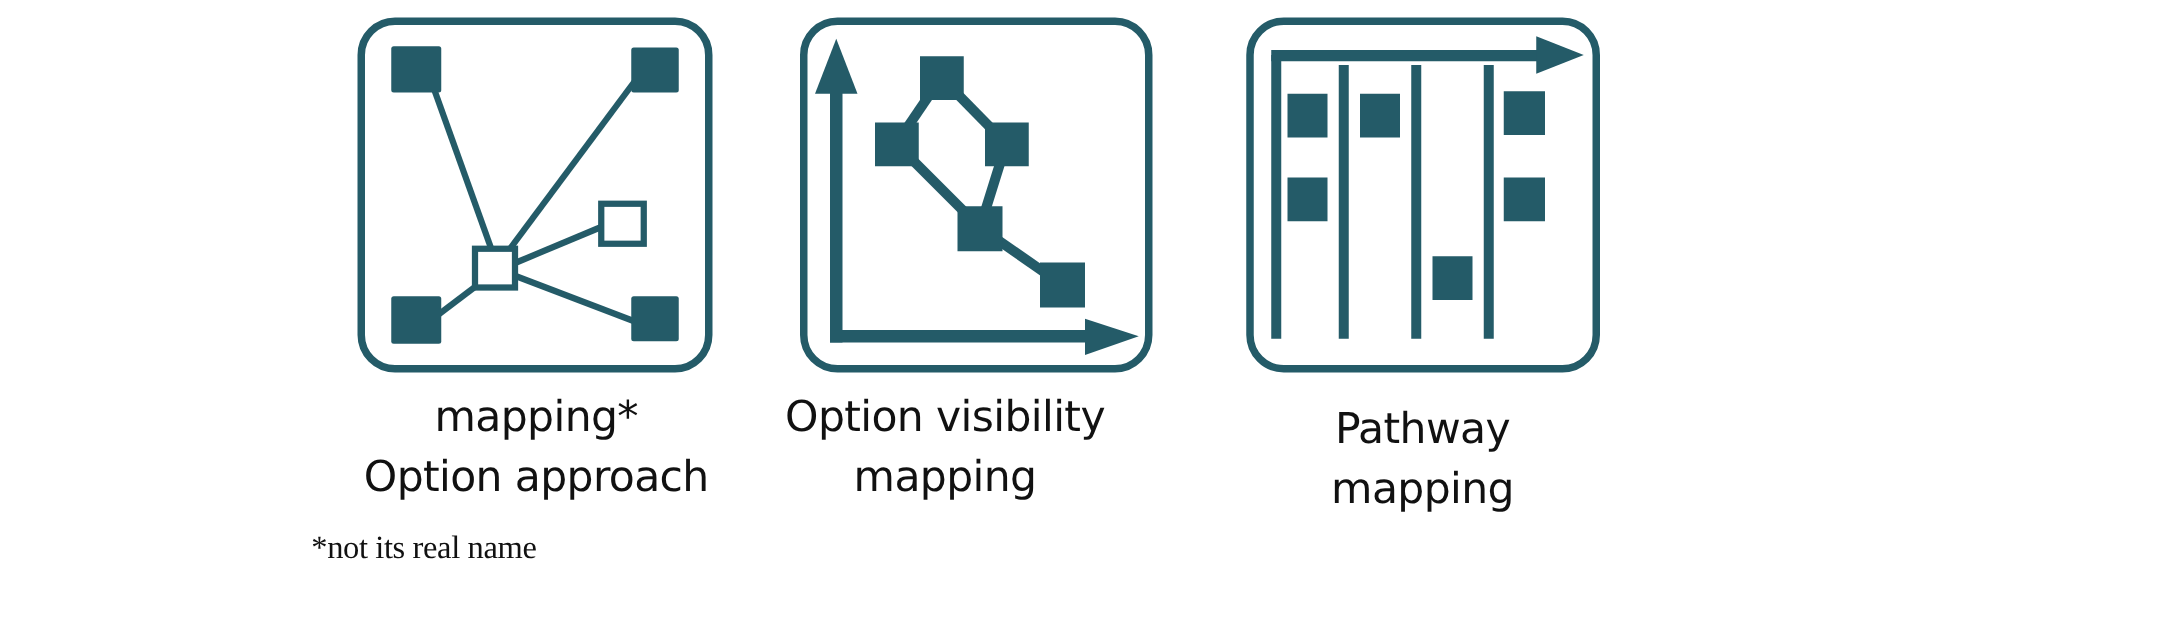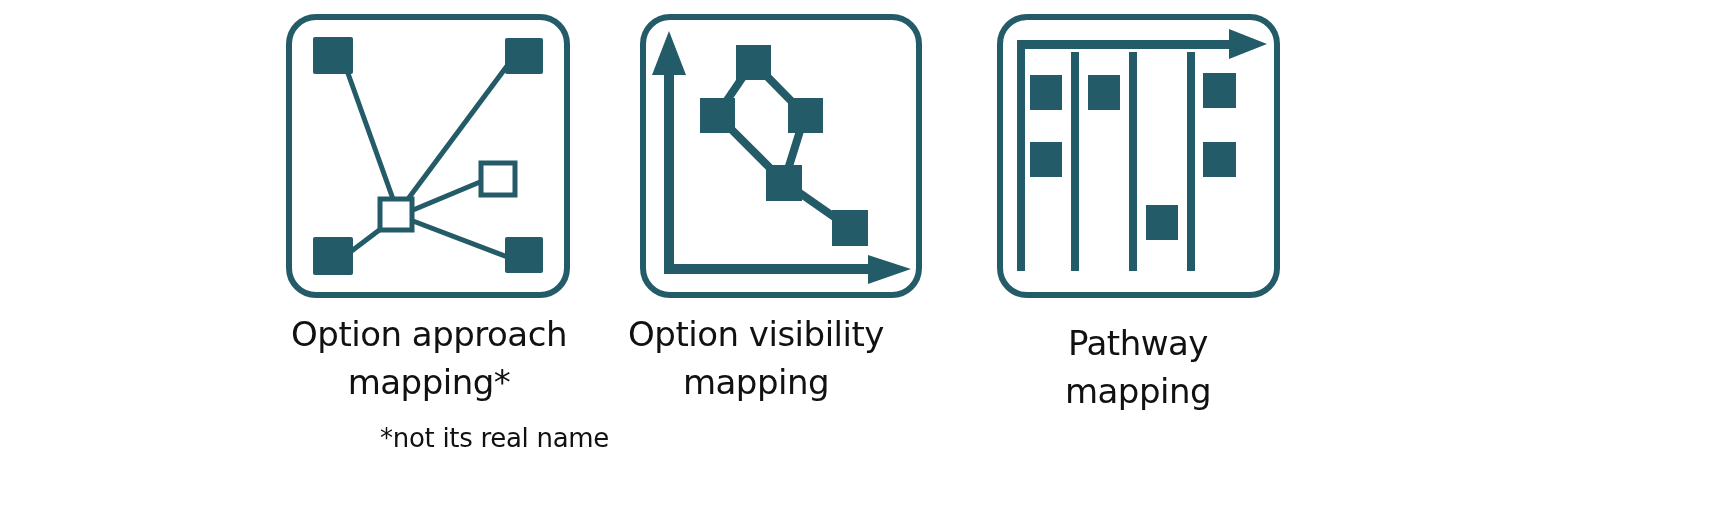--- a/index.html
+++ b/index.html
@@ -1,21 +1,21 @@
 <!DOCTYPE html>
 <html><head>
 <meta charset="utf-8">
 <style>
   html, body { margin: 0; padding: 0; background: #ffffff; }
   body { width: 1728px; height: 512px; position: relative; overflow: hidden;
          font-family: "DejaVu Sans", "Liberation Sans", sans-serif; color: #111111; }
   .icon { position: absolute; top: 0; }
   .icon svg { display: block; }
   .label { position: absolute; text-align: center; font-size: 34px; line-height: 48px; letter-spacing: -0.5px; }
-  .note { position: absolute; text-align: right; font-size: 26px; line-height: 34px; letter-spacing: -0.3px; }
+  .note { position: absolute; text-align: left; font-size: 26px; line-height: 34px; letter-spacing: -0.3px; font-family: Liberation Serif, serif; }
 </style>
 </head>
 <body>
 
 <div class="icon" style="left:280px;">
   <svg width="300" height="310" viewBox="280 0 300 310">
     <rect x="289" y="17" width="278" height="278" rx="27" fill="none" stroke="#245b68" stroke-width="6"></rect>
     <g stroke="#245b68" stroke-width="5" fill="none">
       <line x1="345" y1="65" x2="393" y2="199"></line>
       <line x1="513" y1="58" x2="408" y2="199"></line>
@@ -70,22 +70,22 @@
       <rect x="1030" y="142" width="32" height="35"></rect>
       <rect x="1088" y="75" width="32" height="35"></rect>
       <rect x="1146" y="205" width="32" height="35"></rect>
       <rect x="1203" y="73" width="33" height="35"></rect>
       <rect x="1203" y="142" width="33" height="35"></rect>
     </g>
   </svg>
 </div>
 
 <div class="label" style="left:249px; width:360px; top:310px;">
+  <div>mapping*</div>
   <div>Option approach</div>
-  <div>mapping*</div>
 </div>
 <div class="note" style="left:249px; width:360px; top:421px;">*not its real name</div>
 
 <div class="label" style="left:576px; width:360px; top:310px;">
   <div>Option visibility</div>
   <div>mapping</div>
 </div>
 
 <div class="label" style="left:958px; width:360px; top:319px;">
   <div>Pathway</div>

